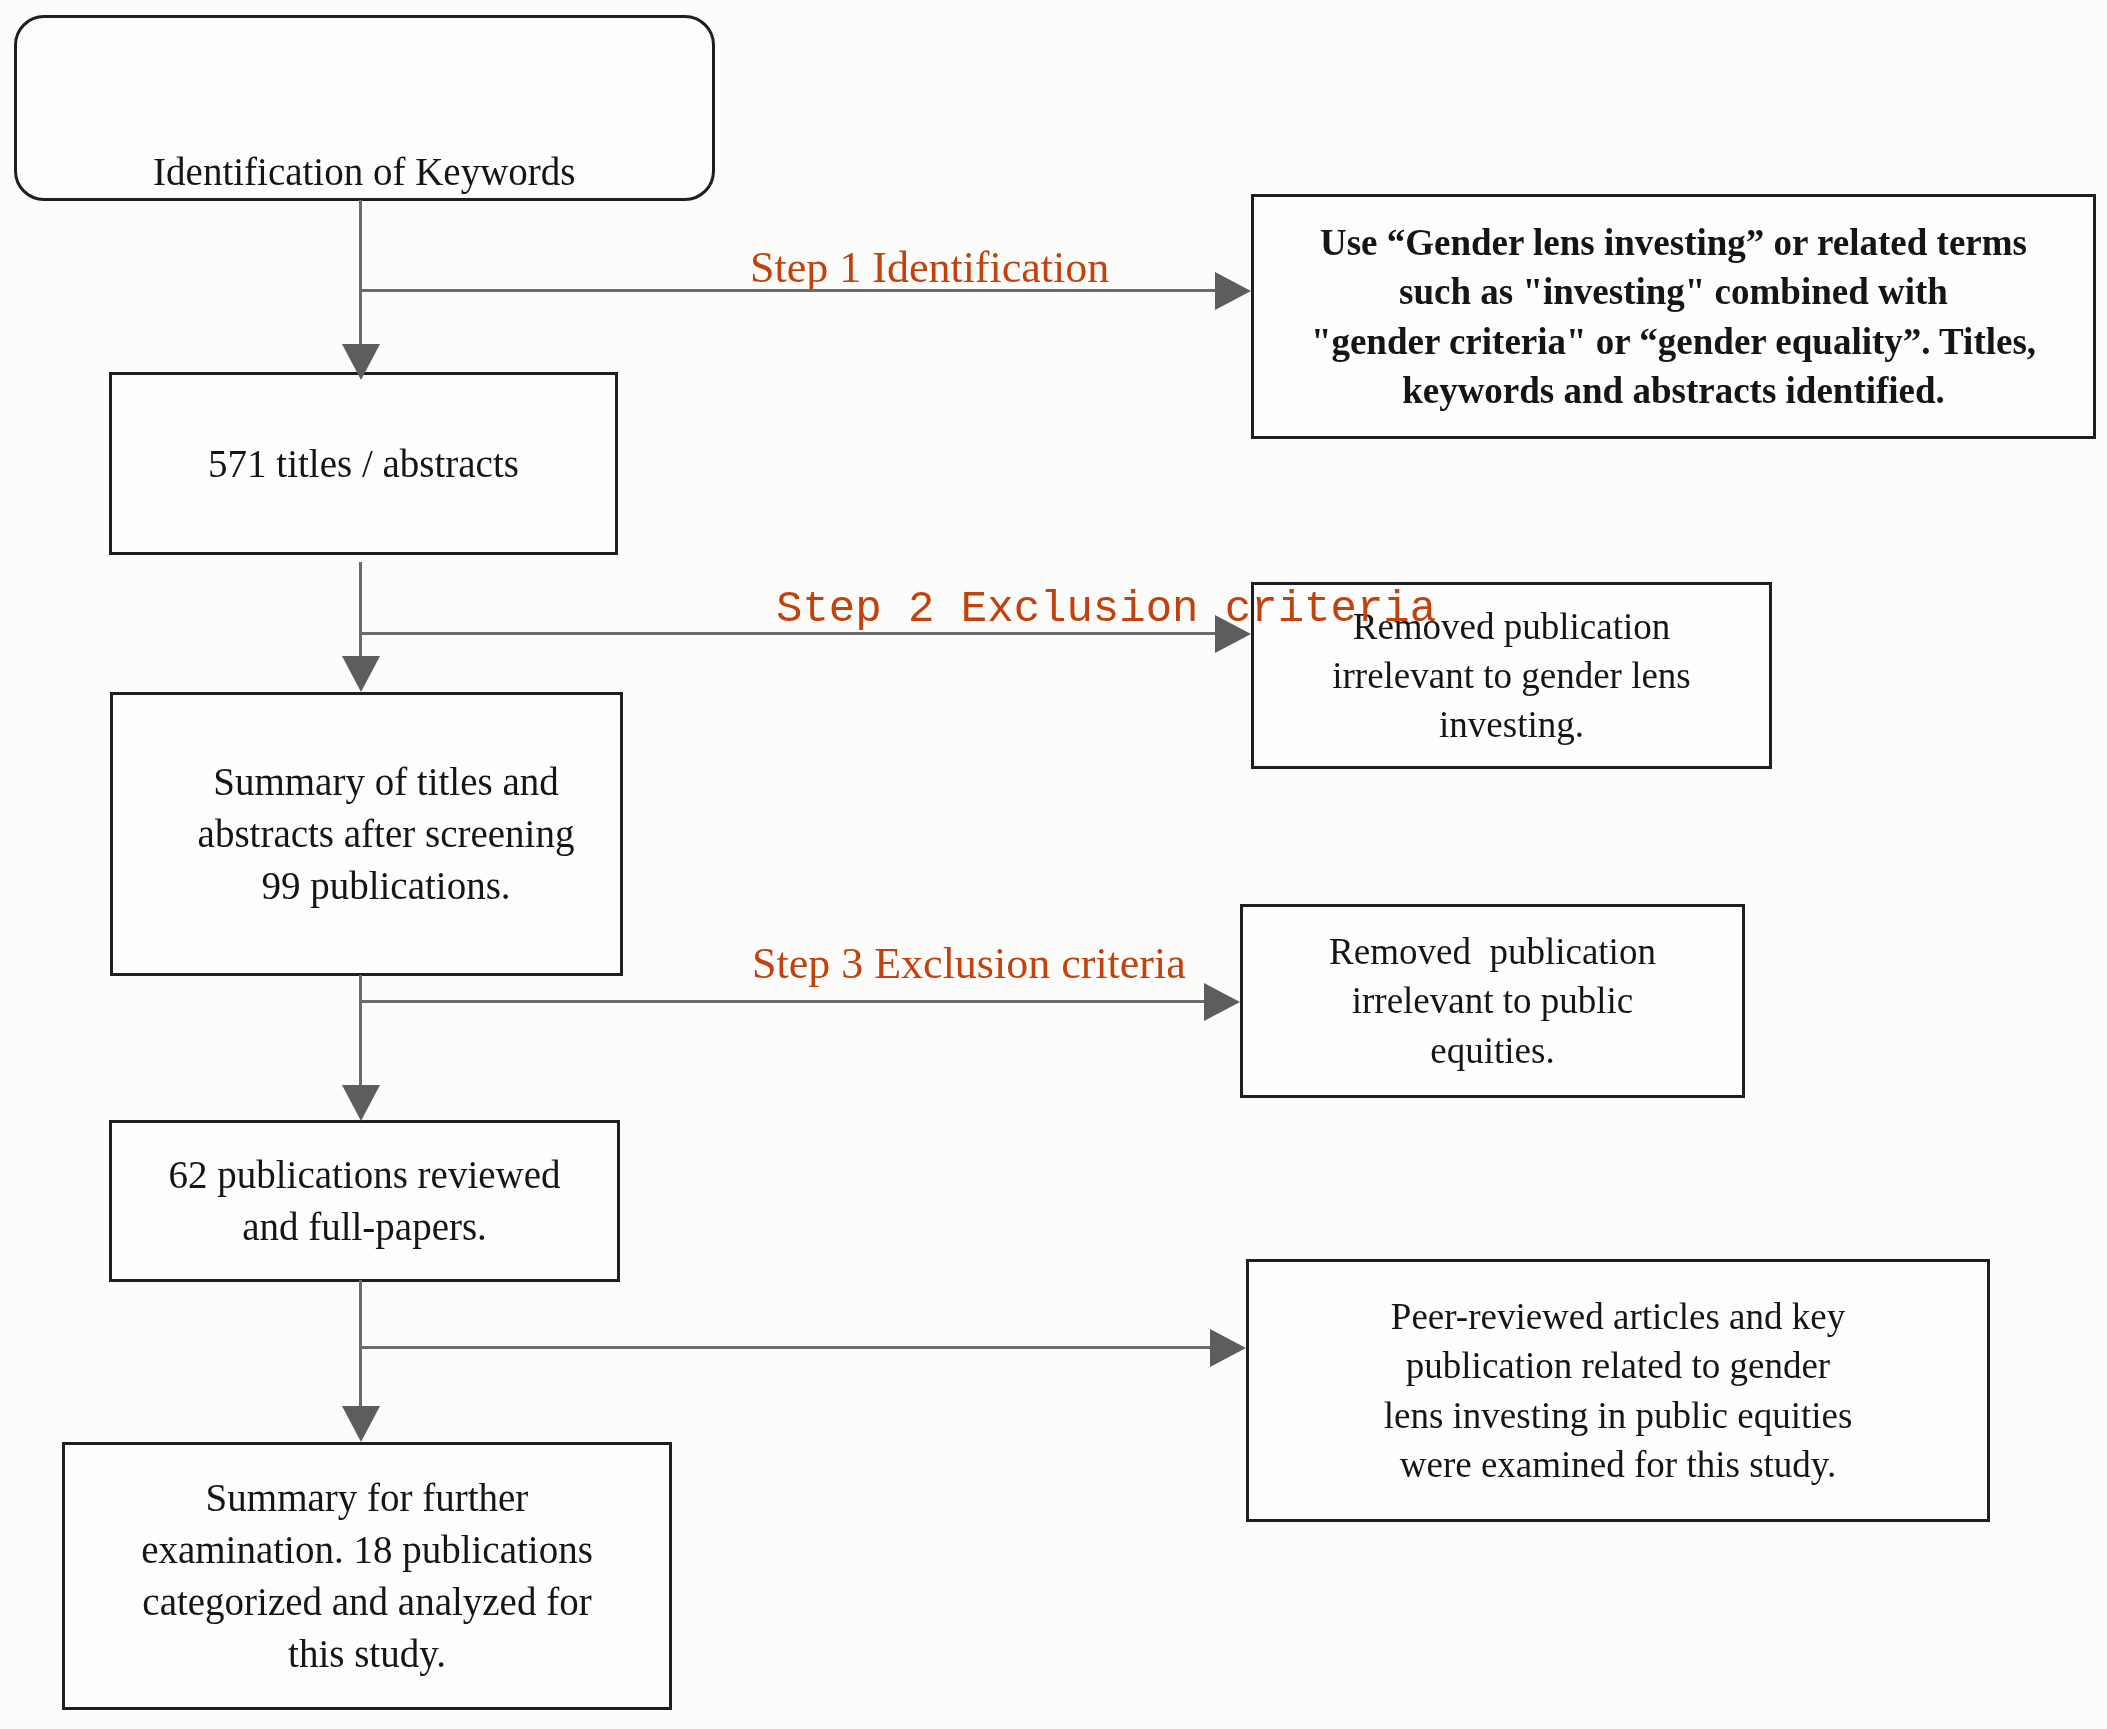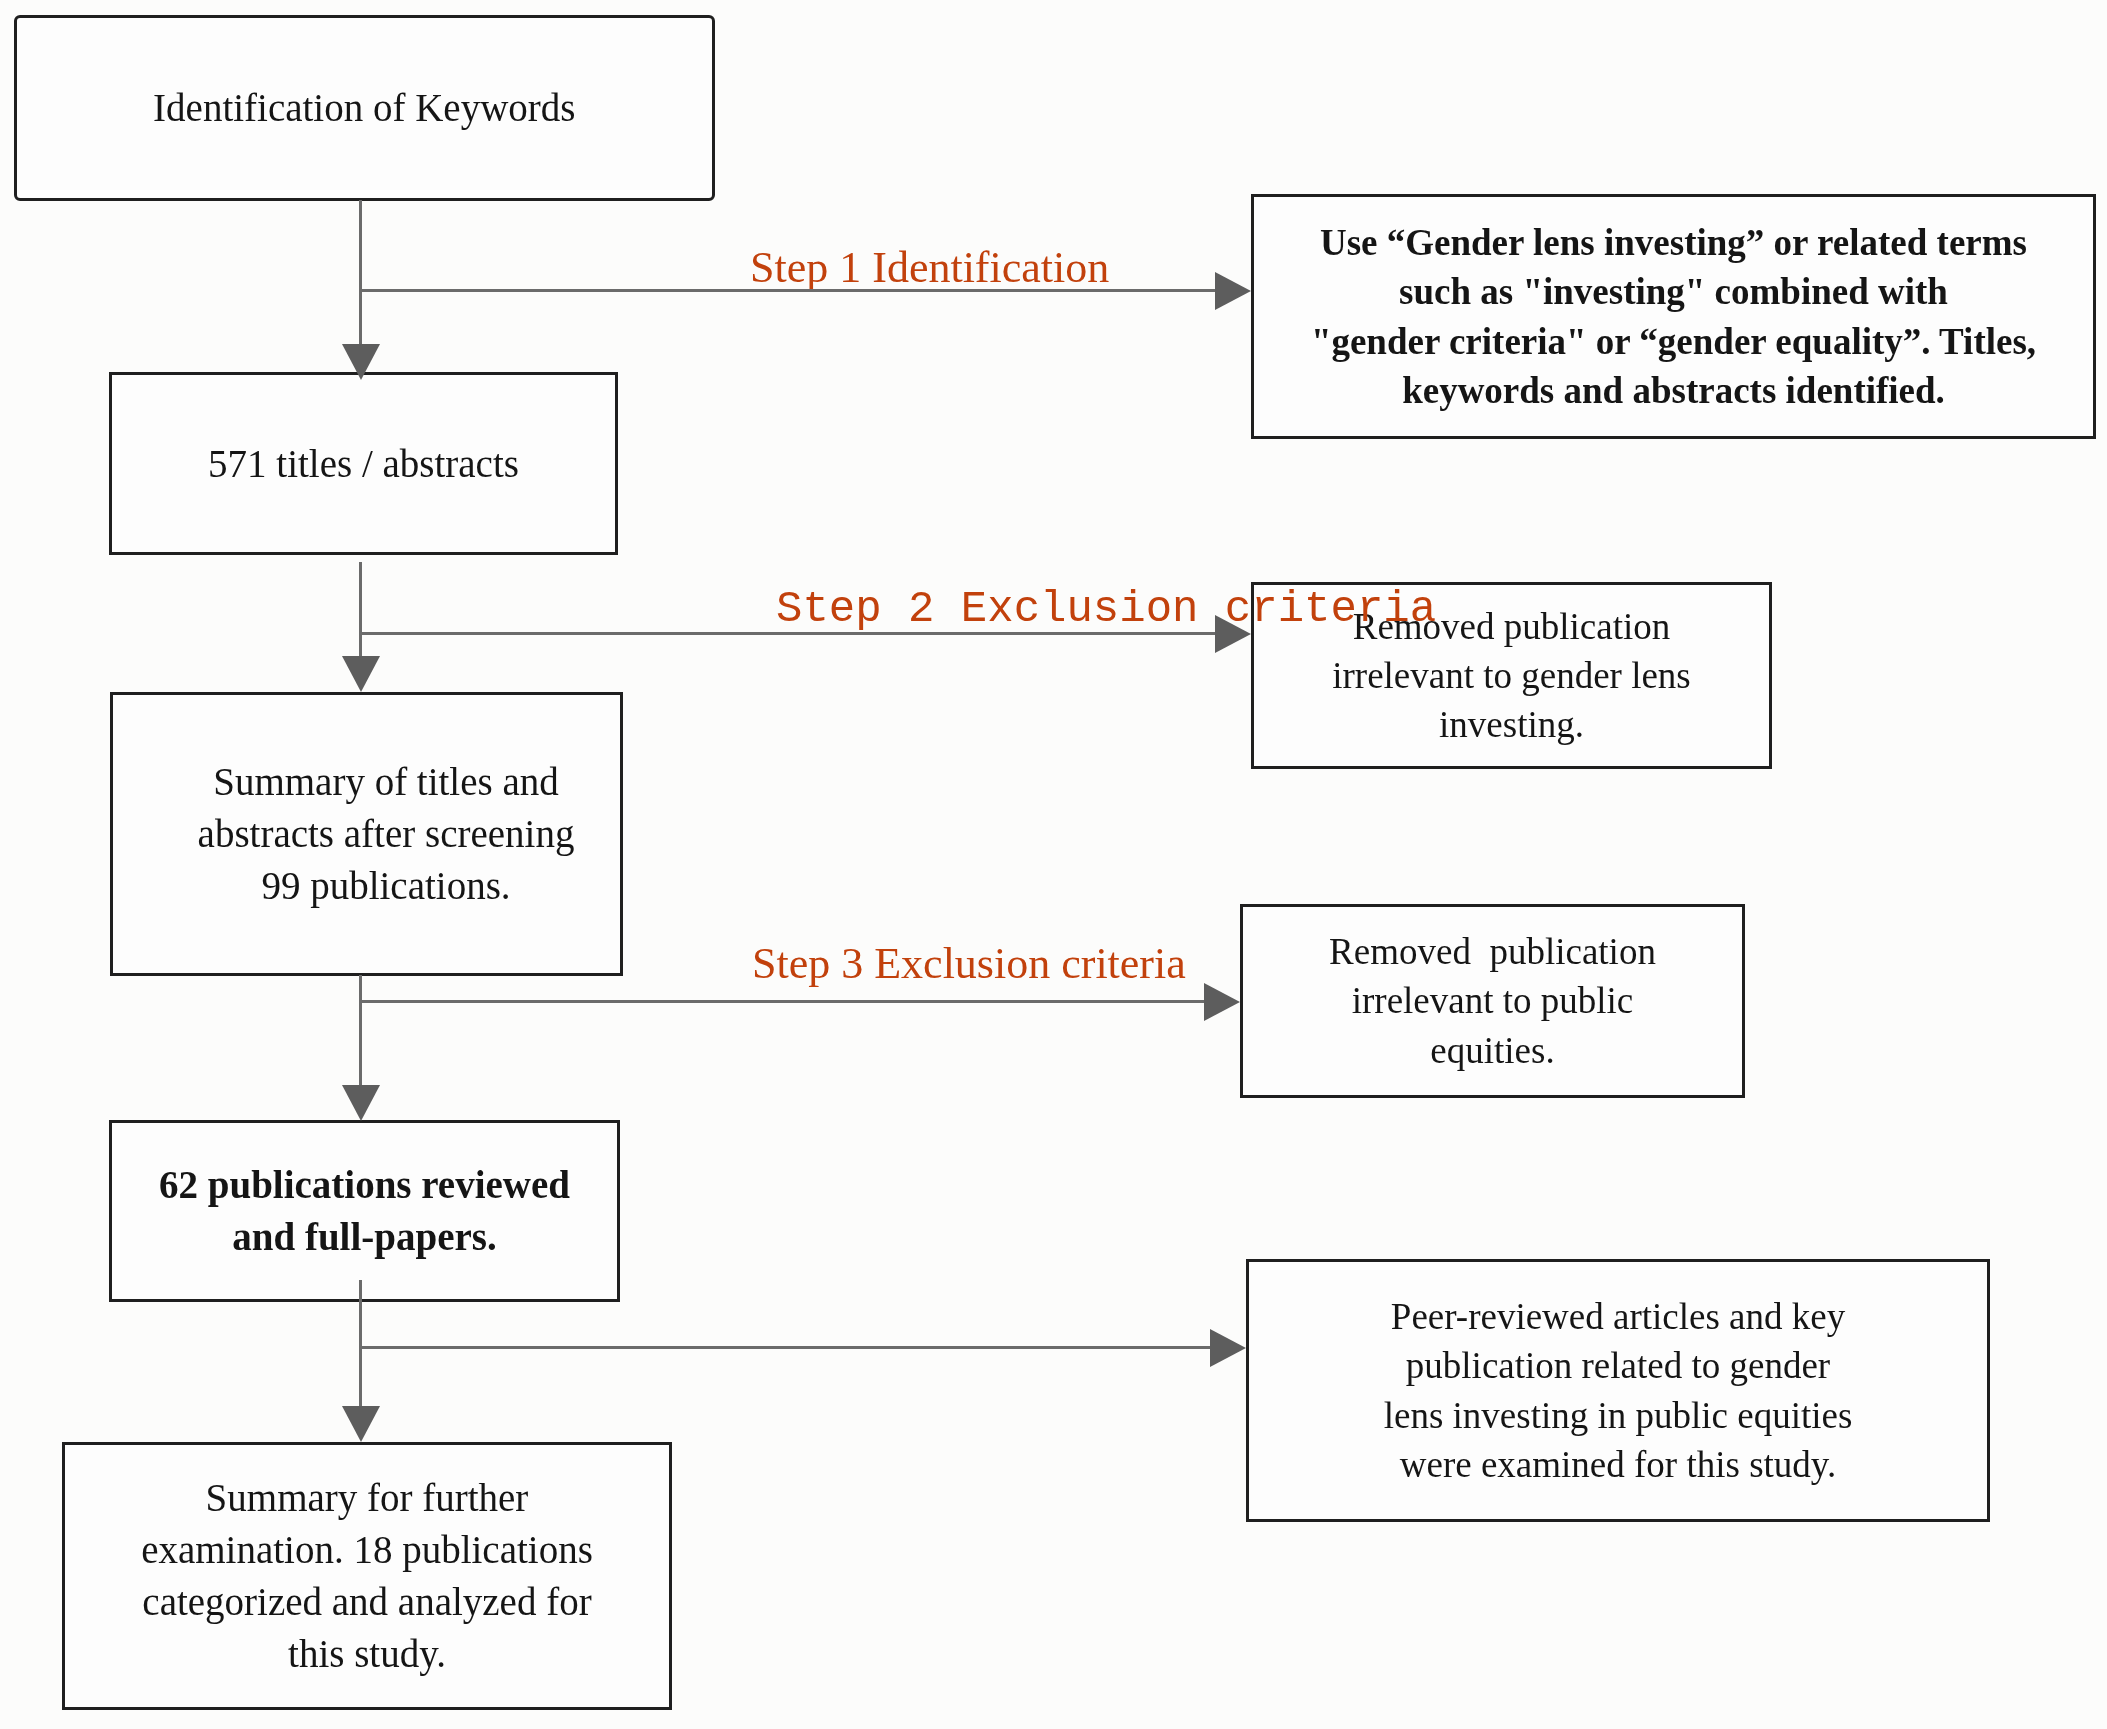--- a/index.html
+++ b/index.html
@@ -19,21 +19,21 @@
     border: 3.4px solid #1f1f1f;
     display: flex;
     align-items: center;
     justify-content: center;
     text-align: center;
     font-size: 39px;
     line-height: 1.33;
   }
   .box.side { font-size: 37px; }
   .box .txt { white-space: pre-wrap; padding: 0 6.9px; }
-  .rounded { border-radius: 6px; }
+  .rounded { border-radius: 30px; align-items: flex-end; }
   .vline { position: absolute; width: 3.4px; background: #6b6b6b; }
   .hline { position: absolute; height: 3.4px; background: #6b6b6b; }
   .arrow-down {
     position: absolute; width: 0; height: 0;
     border-left: 19px solid transparent;
     border-right: 19px solid transparent;
     border-top: 36px solid #5d5d5d;
   }
   .arrow-right {
     position: absolute; width: 0; height: 0;
@@ -44,21 +44,21 @@
   .step-label {
     position: absolute;
     font-size: 44px;
     color: #c2410c;
     white-space: nowrap;
   }
   
   #n1 { left: 13.8px;  top: 15px;   width: 701px; height: 186px; }
   #n2 { left: 109px; top: 372px;  width: 509px;  height: 183px; }
   #n3 { left: 110px; top: 692px; width: 513px;  height: 284px; padding-left: 39px; }
-  #n4 { left: 109px; top: 1120px; width: 511px;  height: 182px; font-weight: bold; }
+  #n4 { left: 109px; top: 1120px; width: 511px;  height: 162px; }
   #n5 { left: 62px;  top: 1442px; width: 610px;  height: 268px; }
   
   #r1 { left: 1251px; top: 194px;  width: 845px; height: 245px; font-weight: bold; }
   #r2 { left: 1251px; top: 582px;  width: 521px;  height: 187px; }
   #r3 { left: 1240px; top: 904px; width: 505px;  height: 194px; }
   #r4 { left: 1246px; top: 1259px; width: 744px;  height: 263px; }
   
   #v1 { left: 359px; top: 200px;  height: 148px; }
   #v2 { left: 359px; top: 562px;  height: 98px; }
   #v3 { left: 359px; top: 975px; height: 114px; }

